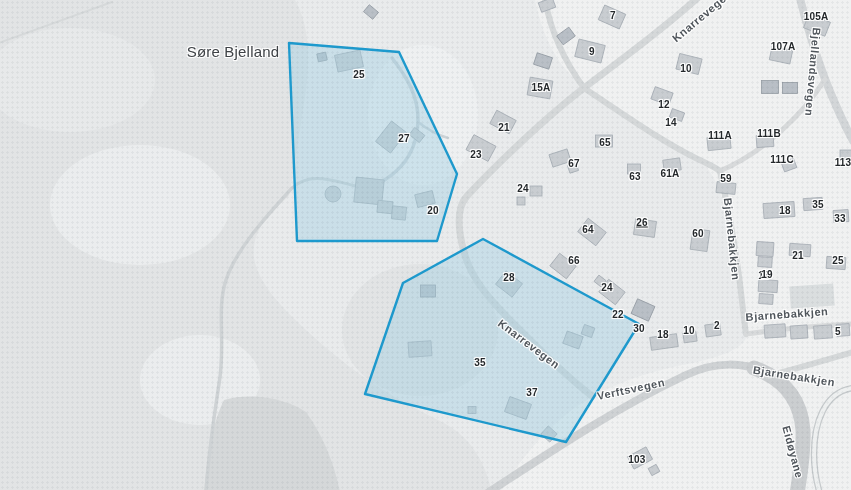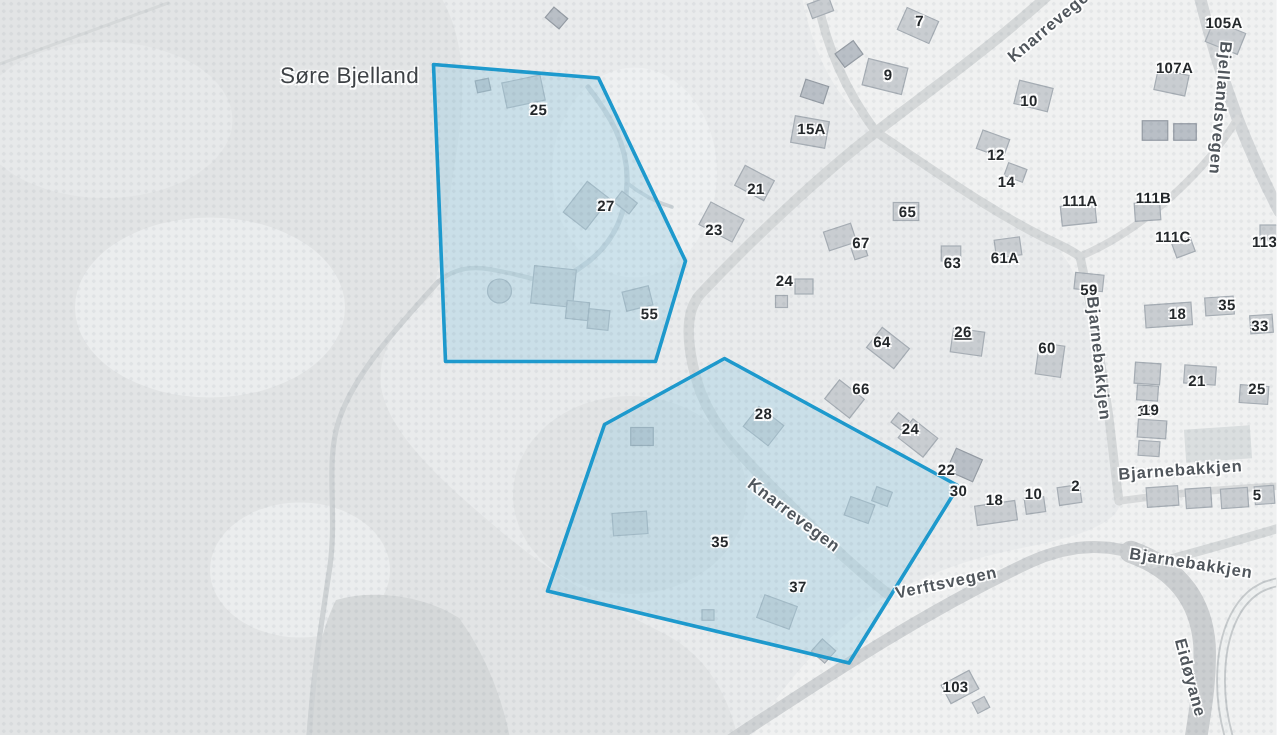--- a/index.html
+++ b/index.html
@@ -131,48 +131,48 @@
         <rect fill="#c9cdd1" stroke="#a6adb4" stroke-width="0.8" x="649.5" y="466" width="9" height="8" transform="rotate(-28 654 470)"></rect>
       </g>
       <g>
         <polygon points="289,43 399,52 457,174 437,241 297,241" fill="rgba(160,207,227,0.42)" stroke="#1d9ace" stroke-width="2.4" stroke-linejoin="round"></polygon>
         <polygon points="483,239 403,283 365,394 566,442 639,324" fill="rgba(160,207,227,0.42)" stroke="#1d9ace" stroke-width="2.4" stroke-linejoin="round"></polygon>
       </g>
     </svg>
   <div class="labels" id="map-labels">
       <div class="lbl house" style="left: 359px; top: 74px; transform: translate(-50%, -50%) rotate(0deg);">25</div>
       <div class="lbl house" style="left: 388px; top: 138px; transform: translate(-50%, -50%) rotate(0deg); padding-left: 32px;">27</div>
-      <div class="lbl house" style="left: 433px; top: 210px; transform: translate(-50%, -50%) rotate(0deg);">55</div>
+      <div class="lbl house" style="left: 433px; top: 210px; transform: translate(-50%, -50%) rotate(0deg);">20</div>
       <div class="lbl house" style="left: 613px; top: 15px; transform: translate(-50%, -50%) rotate(0deg);">7</div>
       <div class="lbl house" style="left: 592px; top: 51px; transform: translate(-50%, -50%) rotate(0deg);">9</div>
       <div class="lbl house" style="left: 541px; top: 87px; transform: translate(-50%, -50%) rotate(0deg);">15A</div>
       <div class="lbl house" style="left: 504px; top: 127px; transform: translate(-50%, -50%) rotate(0deg);">21</div>
       <div class="lbl house" style="left: 476px; top: 154px; transform: translate(-50%, -50%) rotate(0deg);">23</div>
       <div class="lbl house" style="left: 523px; top: 188px; transform: translate(-50%, -50%) rotate(0deg);">24</div>
       <div class="lbl house" style="left: 686px; top: 68px; transform: translate(-50%, -50%) rotate(0deg);">10</div>
       <div class="lbl house" style="left: 664px; top: 104px; transform: translate(-50%, -50%) rotate(0deg);">12</div>
       <div class="lbl house" style="left: 671px; top: 122px; transform: translate(-50%, -50%) rotate(0deg);">14</div>
       <div class="lbl house" style="left: 816px; top: 16px; transform: translate(-50%, -50%) rotate(0deg);">105A</div>
       <div class="lbl house" style="left: 783px; top: 46px; transform: translate(-50%, -50%) rotate(0deg);">107A</div>
       <div class="lbl house" style="left: 720px; top: 135px; transform: translate(-50%, -50%) rotate(0deg);">111A</div>
       <div class="lbl house" style="left: 769px; top: 133px; transform: translate(-50%, -50%) rotate(0deg);">111B</div>
       <div class="lbl house" style="left: 782px; top: 159px; transform: translate(-50%, -50%) rotate(0deg);">111C</div>
       <div class="lbl house" style="left: 843px; top: 162px; transform: translate(-50%, -50%) rotate(0deg);">113</div>
       <div class="lbl house" style="left: 605px; top: 142px; transform: translate(-50%, -50%) rotate(0deg);">65</div>
       <div class="lbl house" style="left: 562px; top: 163px; transform: translate(-50%, -50%) rotate(0deg); margin-left: 12px;">67</div>
       <div class="lbl house" style="left: 635px; top: 176px; transform: translate(-50%, -50%) rotate(0deg);">63</div>
       <div class="lbl house" style="left: 670px; top: 173px; transform: translate(-50%, -50%) rotate(0deg);">61A</div>
-      <div class="lbl house" style="left: 726px; top: 178px; transform: translate(-50%, -50%) rotate(0deg); margin-top: 16px;">59</div>
+      <div class="lbl house" style="left: 726px; top: 178px; transform: translate(-50%, -50%) rotate(0deg);">59</div>
       <div class="lbl house" style="left: 642px; top: 222px; transform: translate(-50%, -50%) rotate(0deg); text-decoration: underline;">26</div>
       <div class="lbl house" style="left: 588px; top: 229px; transform: translate(-50%, -50%) rotate(0deg);">64</div>
       <div class="lbl house" style="left: 698px; top: 233px; transform: translate(-50%, -50%) rotate(0deg);">60</div>
       <div class="lbl house" style="left: 574px; top: 260px; transform: translate(-50%, -50%) rotate(0deg);">66</div>
       <div class="lbl house" style="left: 509px; top: 277px; transform: translate(-50%, -50%) rotate(0deg);">28</div>
       <div class="lbl house" style="left: 607px; top: 287px; transform: translate(-50%, -50%) rotate(0deg);">24</div>
-      <div class="lbl house" style="left: 631px; top: 314px; transform: translate(-50%, -50%) rotate(0deg);">22</div>
+      <div class="lbl house" style="left: 618px; top: 314px; transform: translate(-50%, -50%) rotate(0deg);">22</div>
       <div class="lbl house" style="left: 603px; top: 328px; transform: translate(-50%, -50%) rotate(0deg); margin-left: 36px;">30</div>
       <div class="lbl house" style="left: 663px; top: 334px; transform: translate(-50%, -50%) rotate(0deg);">18</div>
       <div class="lbl house" style="left: 689px; top: 330px; transform: translate(-50%, -50%) rotate(0deg);">10</div>
       <div class="lbl house" style="left: 717px; top: 325px; transform: translate(-50%, -50%) rotate(0deg);">2</div>
       <div class="lbl house" style="left: 785px; top: 210px; transform: translate(-50%, -50%) rotate(0deg);">18</div>
       <div class="lbl house" style="left: 818px; top: 204px; transform: translate(-50%, -50%) rotate(0deg);">35</div>
       <div class="lbl house" style="left: 840px; top: 218px; transform: translate(-50%, -50%) rotate(0deg);">33</div>
       <div class="lbl house" style="left: 764px; top: 243px; transform: translate(-50%, -50%) rotate(0deg); margin-top: 32px;">15</div>
       <div class="lbl house" style="left: 798px; top: 255px; transform: translate(-50%, -50%) rotate(0deg);">21</div>
       <div class="lbl house" style="left: 838px; top: 260px; transform: translate(-50%, -50%) rotate(0deg);">25</div>

